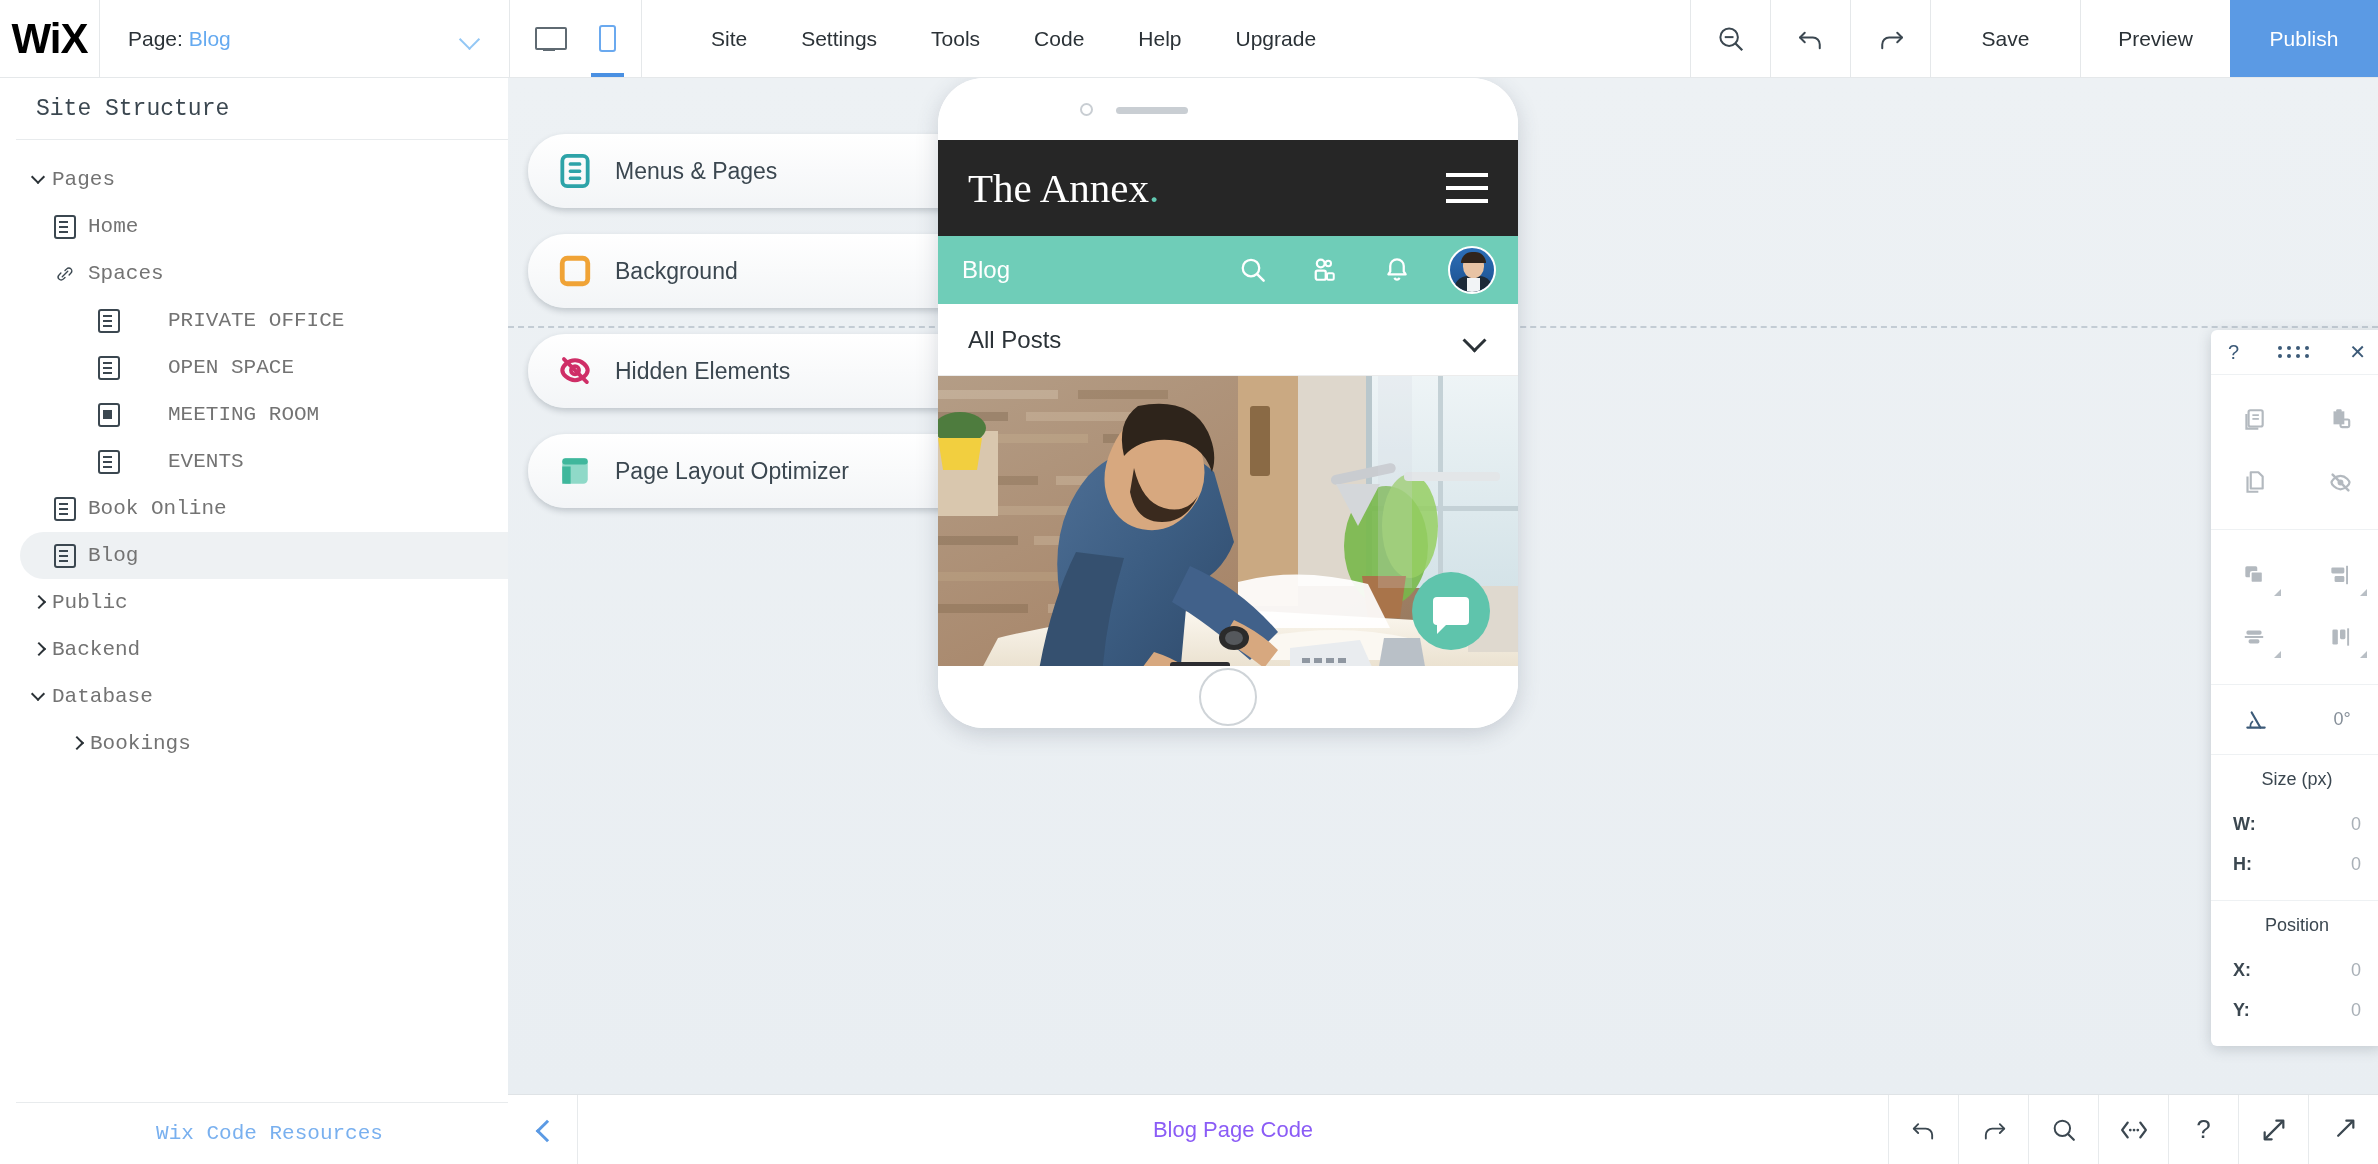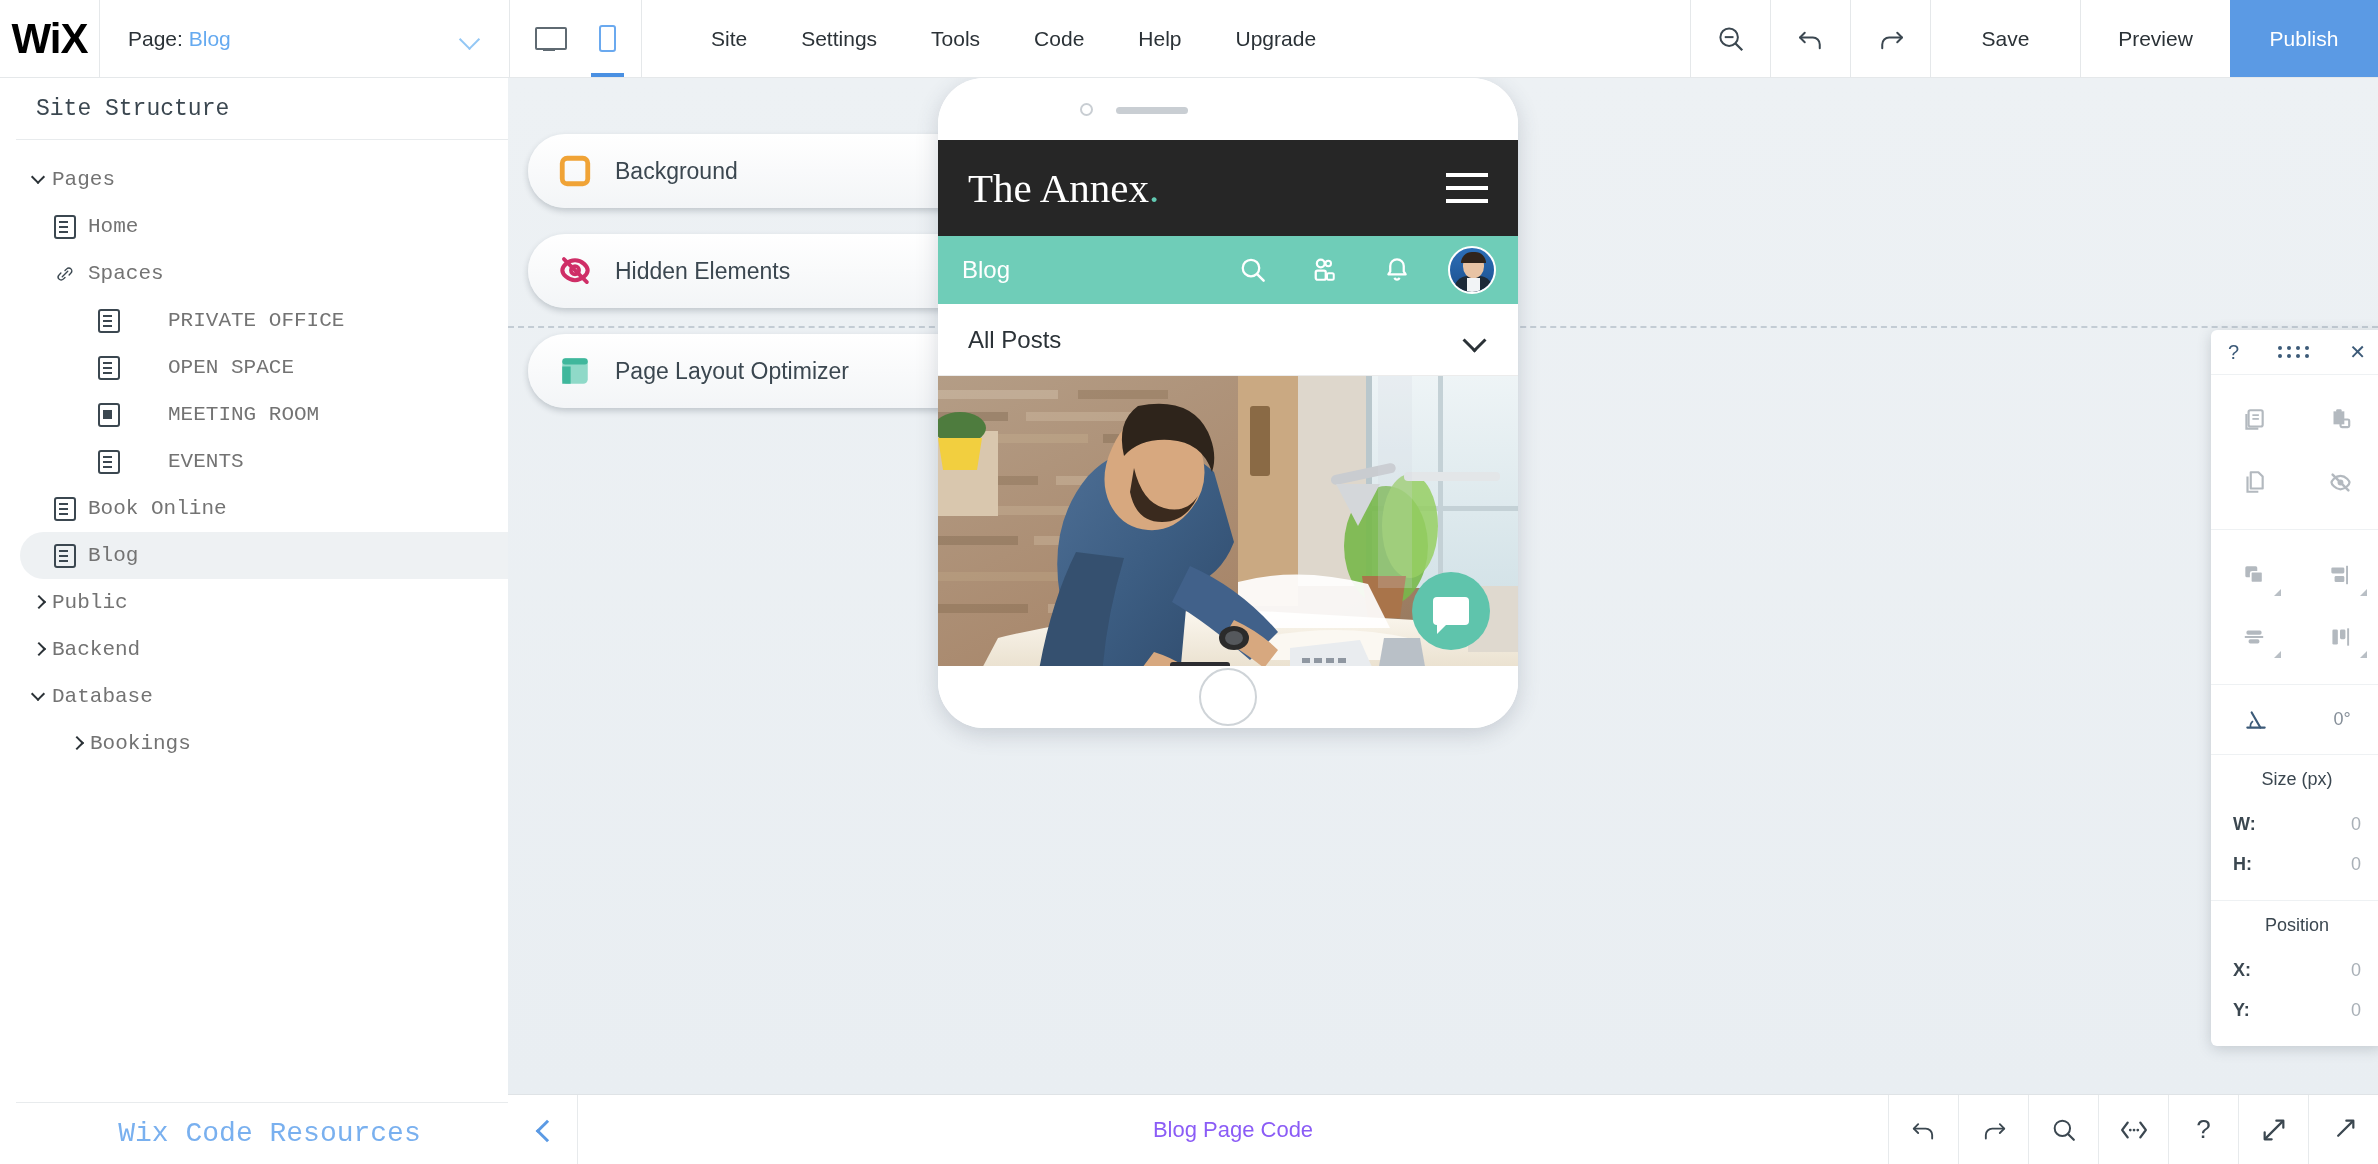--- a/index.html
+++ b/index.html
@@ -98,21 +98,21 @@
   .ind0 { padding-left: 6px; }
   .ind1 { padding-left: 34px; }
   .ind2 { padding-left: 78px; gap: 36px; }
   .ind1b { padding-left: 44px; }
 
   .sb-foot {
     position: absolute; left:0; bottom: 0; width: 507px; height: 62px;
     display:flex; align-items:center; justify-content:center;
     border-top: 1px solid #e8ebed; background:#fff;
   }
-  .sb-foot a { font-size: 28px; color: #79b0ef; text-decoration:none; }
+  .sb-foot a { font-size: 21px; color: #79b0ef; text-decoration:none; }
 
   
   .canvas {
     position: absolute; left: 508px; top: 78px; width: 1870px; height: 1016px;
     background: linear-gradient(180deg,#edf1f4 0%, #e9eef2 100%);
     overflow: hidden;
   }
   .dashline {
     position:absolute; left: 0; top: 248px; width: 1870px; height: 0;
     border-top: 2px dashed #c3ccd4;
@@ -406,20 +406,31 @@
       <a href="#">Wix Code Resources</a>
     </div>
   </div>
 
   <div class="canvas">
 
     <div class="dashline"></div>
 
     <div class="pills">
 
+      <div class="pill">
+        <span class="pill-ico">
+          <svg width="38" height="38" viewBox="0 0 24 24">
+            <rect x="4" y="2.5" width="16" height="19" rx="3" fill="none" stroke="#2da3a8" stroke-width="2.4"></rect>
+            <rect x="8" y="6.5" width="8" height="2.2" rx="1" fill="#2da3a8"></rect>
+            <rect x="8" y="11" width="8" height="2.2" rx="1" fill="#2da3a8"></rect>
+            <rect x="8" y="15.5" width="8" height="2.2" rx="1" fill="#2da3a8"></rect>
+          </svg>
+        </span>
+        <span class="pill-label">Menus &amp; Pages</span>
+      </div>
 
       <div class="pill">
         <span class="pill-ico">
           <svg width="34" height="34" viewBox="0 0 24 24">
             <rect x="3" y="3" width="18" height="18" rx="3.5" fill="none" stroke="#f0a336" stroke-width="3.4"></rect>
           </svg>
         </span>
         <span class="pill-label">Background</span>
       </div>
 

